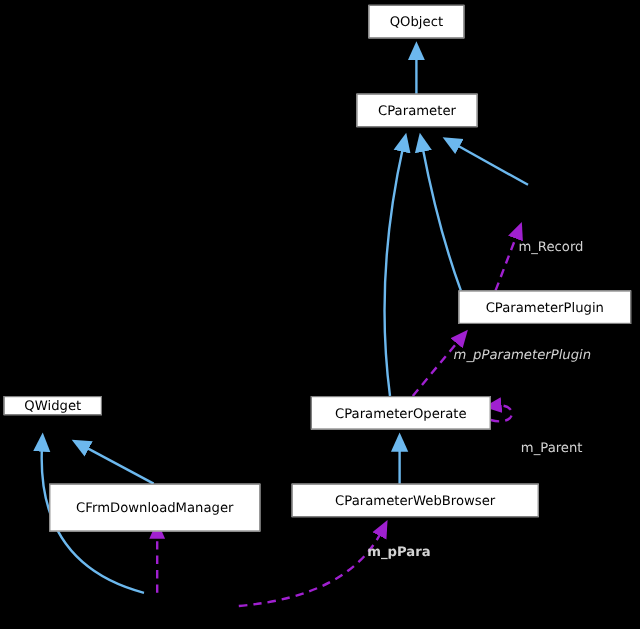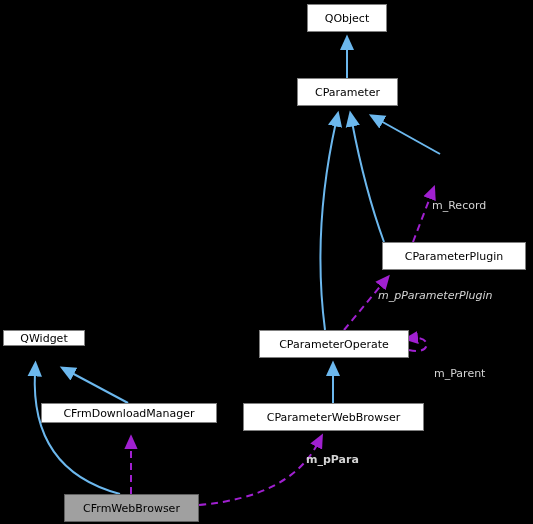--- a/index.html
+++ b/index.html
@@ -127,31 +127,28 @@
   </div>
 
   <div class="node" style="left:259px; top:330px; width:150px; height:28px;">
     <span>CParameterOperate</span>
   </div>
 
   <div class="node" style="left:3px; top:330px; width:82px; height:16px;">
     <span>QWidget</span>
   </div>
 
-  <div class="node" style="left:41px; top:403px; width:176px; height:20px;">
+  <div class="node" style="left:41px; top:403px; width:176px; height:40px;">
     <span>CFrmDownloadManager</span>
   </div>
 
-  <div class="node" style="left:243px; top:403px; width:181px; height:28px;">
+  <div class="node" style="left:243px; top:403px; width:206px; height:28px;">
     <span>CParameterWebBrowser</span>
   </div>
 
-  <div class="node highlight" style="left:64px; top:494px; width:135px; height:28px;">
-    <span>CFrmWebBrowser</span>
-  </div>
 
   <div class="edge-label" style="left:432px; top:200px;">m_Record</div>
 
   <div class="edge-label" style="left:378px; top:290px;font-style:italic;">m_pParameterPlugin</div>
 
   <div class="edge-label" style="left:434px; top:336px;margin-top:32px;">m_Parent</div>
 
 
   <div class="edge-label" style="left:306px; top:454px;font-weight:bold;">m_pPara</div>
 

